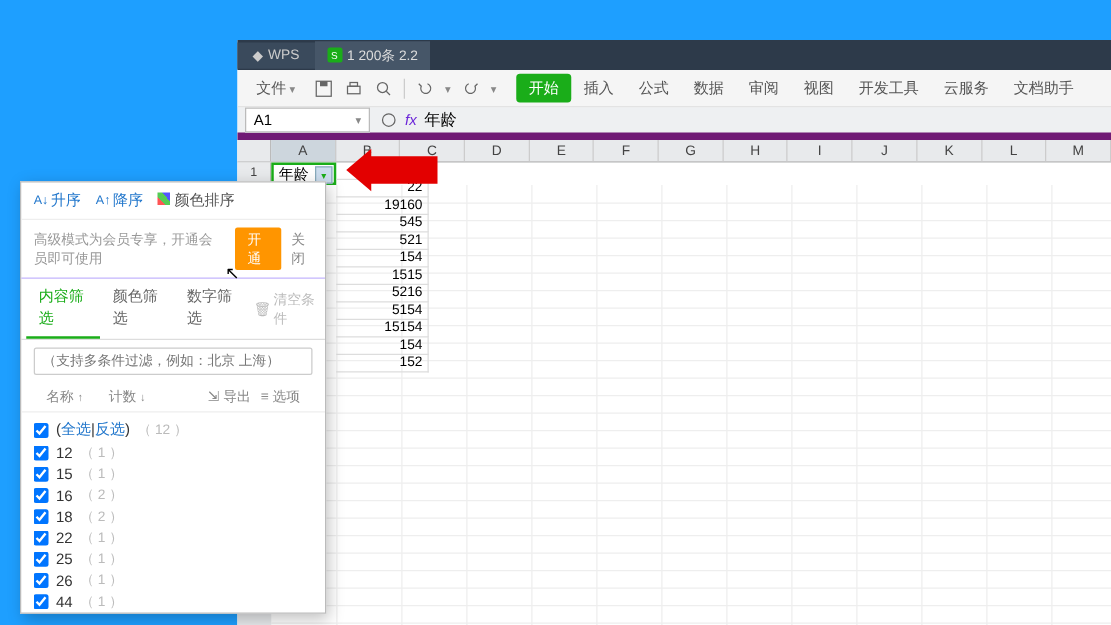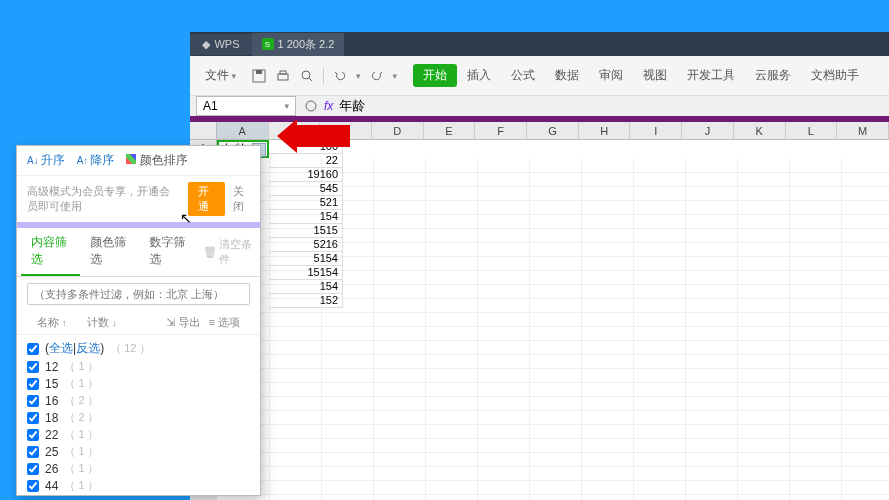--- a/index.html
+++ b/index.html
@@ -4,21 +4,21 @@
 <style>
 * { margin: 0; padding: 0; box-sizing: border-box; font-family: "Microsoft YaHei", Arial, sans-serif; }
 body { background: #1e9fff; width: 889px; height: 500px; position: relative; overflow: hidden; }
 
 .app-window { position: absolute; left: 190px; top: 32px; right: 0; bottom: 0; background: #fff; }
 .tabs { background: #2d3a4a; height: 24px; display: flex; align-items: center; }
 .tab-wps { background: #3a4a5c; color: #ccc; font-size: 11px; padding: 4px 12px; display: flex; align-items: center; gap: 4px; }
 .tab-doc { background: #465668; color: #ddd; font-size: 11px; padding: 4px 10px; display: flex; align-items: center; gap: 4px; }
 .doc-icon { width: 12px; height: 12px; background: #1aad19; border-radius: 2px; display: inline-flex; align-items: center; justify-content: center; color: #fff; font-size: 8px; }
 
-.toolbar { background: #f5f5f5; border-bottom: 1px solid #ddd; height: 40px; display: flex; align-items: center; padding: 0 8px; gap: 8px; }
+.toolbar { background: #f5f5f5; border-bottom: 1px solid #ddd; height: 30px; display: flex; align-items: center; padding: 0 8px; gap: 8px; }
 .file-menu { font-size: 12px; color: #555; padding: 2px 6px; border: 1px solid transparent; }
 .file-menu::after { content: " ▾"; font-size: 9px; color: #888; }
 .tb-icon { width: 16px; height: 16px; color: #666; cursor: pointer; }
 .tb-sep { width: 1px; height: 16px; background: #ccc; }
 .tb-dropdown { font-size: 9px; color: #888; }
 
 .ribbon-tabs { display: flex; align-items: center; gap: 0; margin-left: 8px; }
 .rtab { font-size: 12px; color: #555; padding: 4px 10px; cursor: pointer; }
 .rtab.active { background: #1aad19; color: #fff; border-radius: 3px; padding: 3px 10px; }
 
@@ -58,21 +58,21 @@
 .fp-top { padding: 6px 10px; display: flex; align-items: center; gap: 12px; border-bottom: 1px solid #eee; font-size: 12px; }
 .fp-sort { color: #2277cc; cursor: pointer; display: flex; align-items: center; gap: 2px; }
 .fp-sort-icon { font-size: 10px; }
 .fp-colorsort { color: #555; }
 .fp-colorsort-icon { width: 10px; height: 10px; background: linear-gradient(45deg, #f55 33%, #5c5 33% 66%, #55f 66%); display: inline-block; }
 .fp-adv { margin-left: auto; display: flex; align-items: center; gap: 4px; font-size: 11px; color: #666; }
 .toggle { width: 24px; height: 12px; background: #1aad19; border-radius: 6px; position: relative; }
 .toggle::after { content: ""; position: absolute; right: 1px; top: 1px; width: 10px; height: 10px; background: #fff; border-radius: 50%; }
 .vbadge { color: #ff9500; font-weight: bold; }
 
-.fp-member { padding: 6px 10px; font-size: 11px; color: #999; display: flex; align-items: center; gap: 8px; border-bottom: 6px solid #c4b5fd; }
+.fp-member { padding: 6px 10px; font-size: 11px; color: #999; display: flex; align-items: center; gap: 8px; border-bottom: 1px solid #c4b5fd; }
 .btn-open { background: #ff9500; color: #fff; padding: 2px 10px; border-radius: 2px; font-size: 11px; cursor: pointer; margin-left: auto; }
 .btn-close { color: #888; font-size: 11px; cursor: pointer; }
 
 .fp-tabs { display: flex; border-bottom: 1px solid #ddd; padding: 0 4px; }
 .fptab { font-size: 12px; color: #666; padding: 6px 10px; cursor: pointer; }
 .fptab.active { color: #1aad19; border-bottom: 2px solid #1aad19; }
 .fp-clear { margin-left: auto; color: #bbb; font-size: 11px; padding: 6px 4px; display: flex; align-items: center; gap: 2px; }
 .cursor-arrow { position: absolute; left: 180px; top: 210px; z-index: 200; font-size: 14px; color: #000; }
 
 .fp-search { padding: 6px 10px; }

